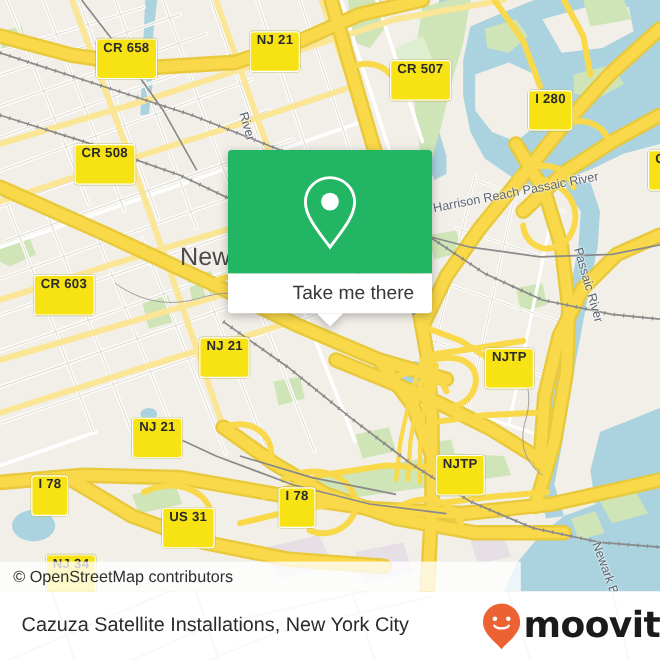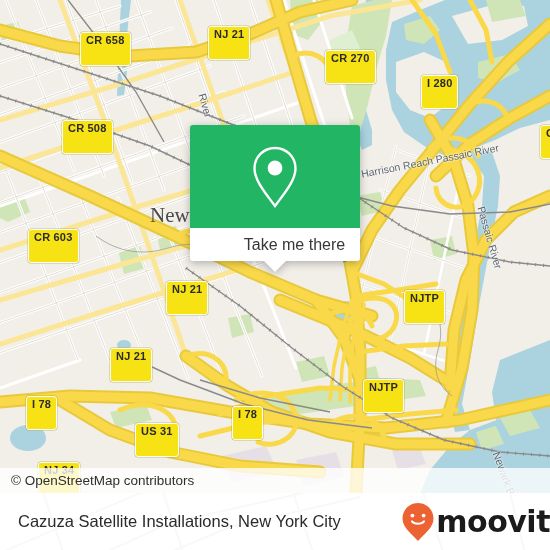--- a/index.html
+++ b/index.html
@@ -14,31 +14,31 @@
   .shield{
     position:absolute;background:#f7e214;border:1.5px solid #ffffff;
     border-radius:3px;color:#2b2b2b;font-weight:bold;font-size:11px;
     line-height:13px;padding:1px 5px 18px 5px;white-space:nowrap;
     box-shadow:0 0 0 .5px rgba(160,150,40,.55);
     font-family:"Liberation Sans","DejaVu Sans",sans-serif;
     letter-spacing:.2px;
   }
   .placelabel{
     position:absolute;color:#4a4a4a;font-size:21px;white-space:nowrap;
-    font-family:Liberation Serif, serif;
+    font-family:Liberation Sans, sans-serif;
   }
   .waterlabel{
     position:absolute;color:#5b6470;font-size:10.5px;white-space:nowrap;
     font-family:"Liberation Sans","DejaVu Sans",sans-serif;
     text-shadow:0 0 2px #fff,0 0 2px #fff;
   }
 
   
   #attrib{
-    position:absolute;left:0;top:468px;width:550px;height:25px;
+    position:absolute;left:0;top:468px;width:434px;height:25px;
     background:rgba(255,255,255,.78);
     display:flex;align-items:center;
   }
   #attrib span{
     font-size:13.5px;color:#2f2f2f;padding-left:11px;
     font-family:"Liberation Sans","DejaVu Sans",sans-serif;
   }
 
   
   #popup{
@@ -327,22 +327,22 @@
 
     <div class="placelabel" style="left:150px;top:203px">New</div>
 
     <div class="waterlabel" style="left:208px;top:92px;transform:rotate(74deg);transform-origin:left top;">River</div>
     <div class="waterlabel" style="left:360px;top:168px;transform:rotate(-11deg);transform-origin:left top;">Harrison Reach Passaic River</div>
     <div class="waterlabel" style="left:487px;top:205px;transform:rotate(74deg);transform-origin:left top;">Passaic River</div>
     <div class="waterlabel" style="left:502px;top:450px;transform:rotate(70deg);transform-origin:left top;">Newark Bay</div>
 
     <div class="shield" style="left:80px;top:32px">CR 658</div>
     <div class="shield" style="left:208px;top:26px">NJ 21</div>
-    <div class="shield" style="left:325px;top:50px">CR 270</div>
-    <div class="shield" style="left:421px;top:75px">I 280</div>
+    <div class="shield" style="left:325px;top:50px">CR 507</div>
+    <div class="shield" style="left:440px;top:75px">I 280</div>
     <div class="shield" style="left:62px;top:120px">CR 508</div>
     <div class="shield" style="left:540px;top:125px">C</div>
     <div class="shield" style="left:28px;top:229px">CR 603</div>
     <div class="shield" style="left:166px;top:281px">NJ 21</div>
     <div class="shield" style="left:404px;top:290px">NJTP</div>
     <div class="shield" style="left:110px;top:348px">NJ 21</div>
     <div class="shield" style="left:363px;top:379px">NJTP</div>
     <div class="shield" style="left:26px;top:396px">I 78</div>
     <div class="shield" style="left:232px;top:406px">I 78</div>
     <div class="shield" style="left:135px;top:423px">US 31</div>

